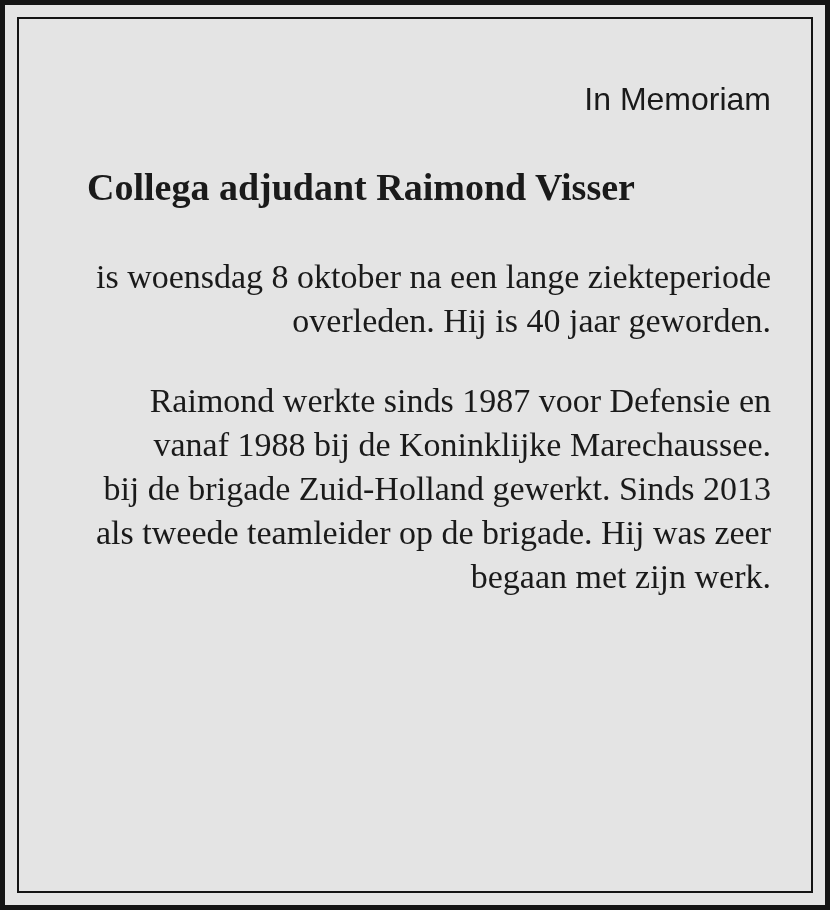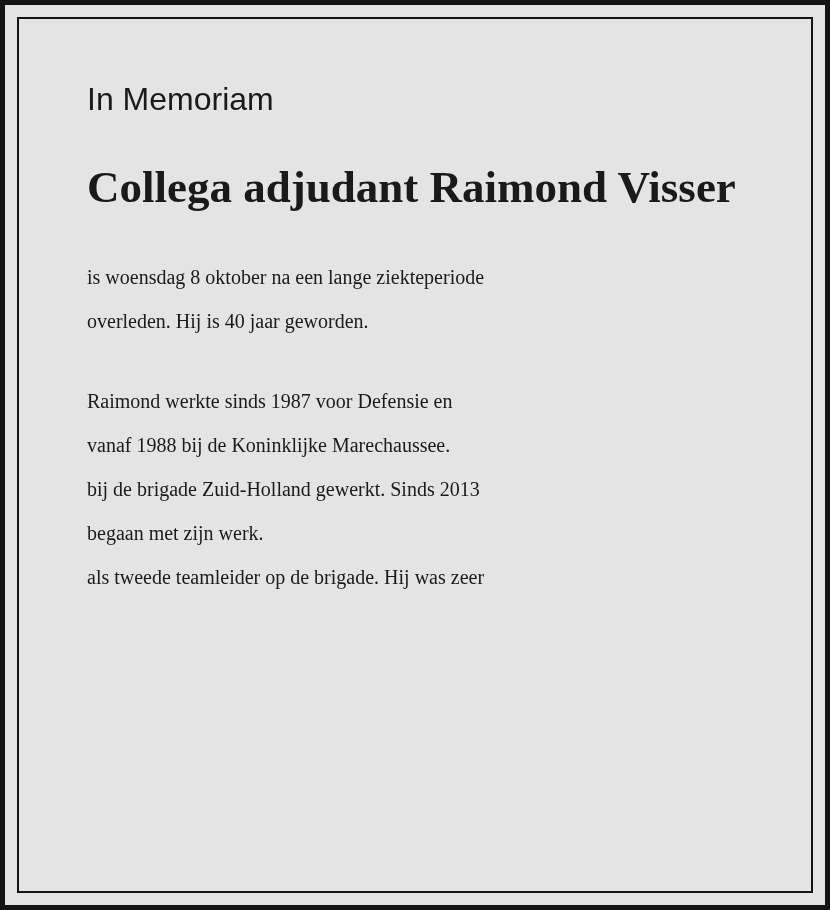--- a/index.html
+++ b/index.html
@@ -44,35 +44,37 @@
     box-sizing:border-box;
     color:var(--ink);
   }
   .kicker{
     font-family:"Liberation Sans", sans-serif;
     font-weight:400;
     font-size:32px;
     line-height:40px;
     margin:0;
     color:var(--ink);
+    text-align:right;
   }
   .title{
     font-family:"Liberation Serif", serif;
     font-weight:700;
-    font-size:45px;
+    font-size:38px;
     line-height:44px;
     margin:46px 0 0 0;
     color:var(--ink);
   }
   .paragraph{
     font-family:"Liberation Serif", serif;
-    font-size:20px;
+    font-size:34px;
     line-height:44px;
     margin:36px 0 0 0;
     color:var(--ink);
+    text-align:right;
   }
   .paragraph.first{
     margin-top:46px;
   }
   .text-line{
     white-space:nowrap;
   }
 </style>
 </head>
 <body>
@@ -88,18 +90,18 @@
 
     <div class="paragraph first">
       <div class="text-line">is woensdag 8 oktober na een lange ziekteperiode</div>
       <div class="text-line">overleden. Hij is 40 jaar geworden.</div>
     </div>
 
     <div class="paragraph">
       <div class="text-line">Raimond werkte sinds 1987 voor Defensie en</div>
       <div class="text-line">vanaf 1988 bij de Koninklijke Marechaussee.</div>
       <div class="text-line">bij de brigade Zuid-Holland gewerkt. Sinds 2013</div>
+      <div class="text-line">als tweede teamleider op de brigade. Hij was zeer</div>
       <div class="text-line">begaan met zijn werk.</div>
-      <div class="text-line">als tweede teamleider op de brigade. Hij was zeer</div>
     </div>
 
   </div>
 </div>
 
 </body></html>

